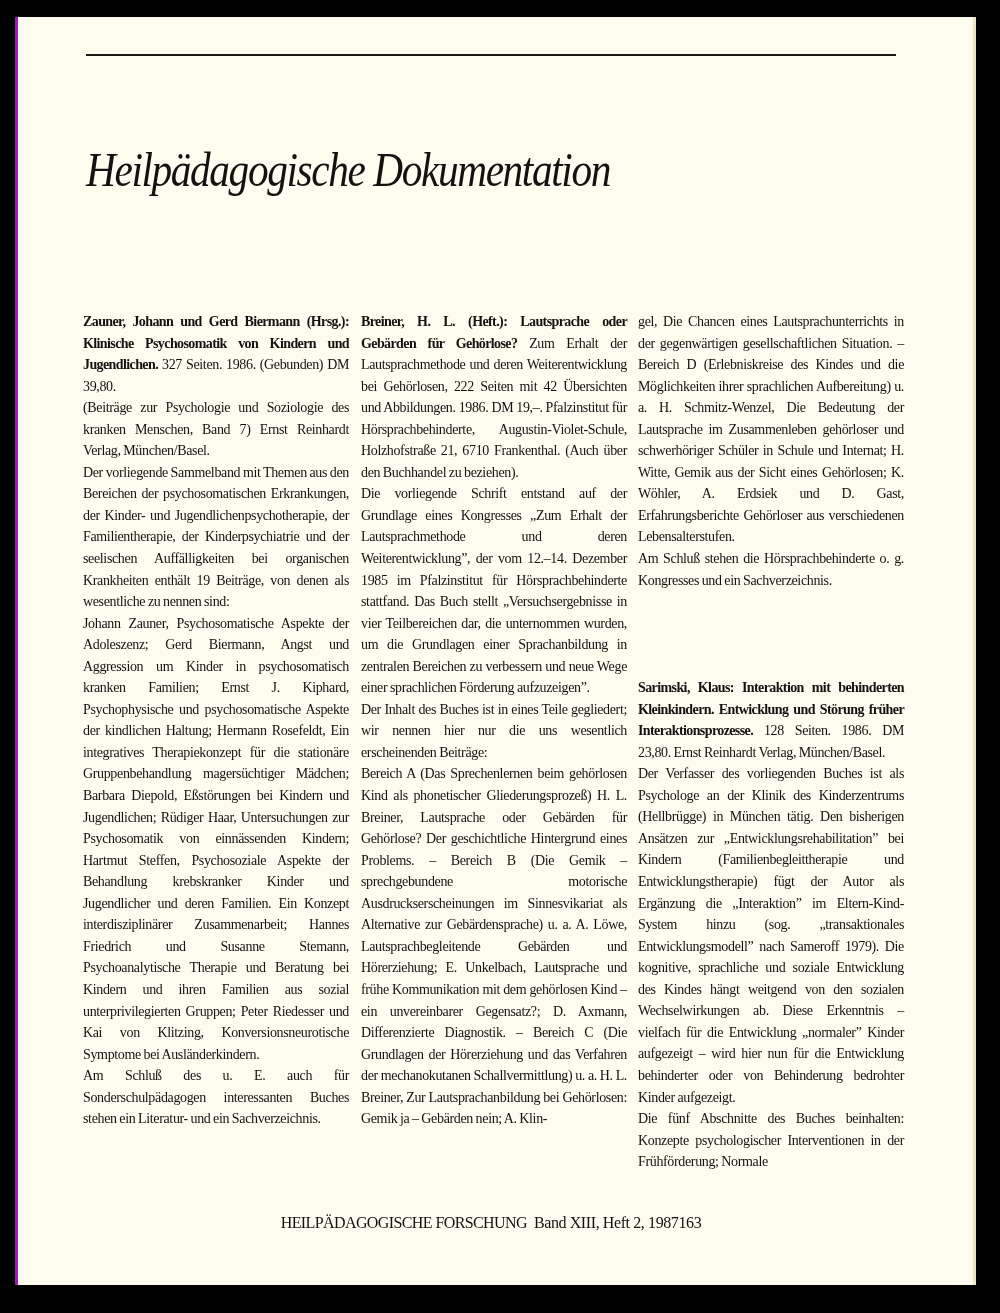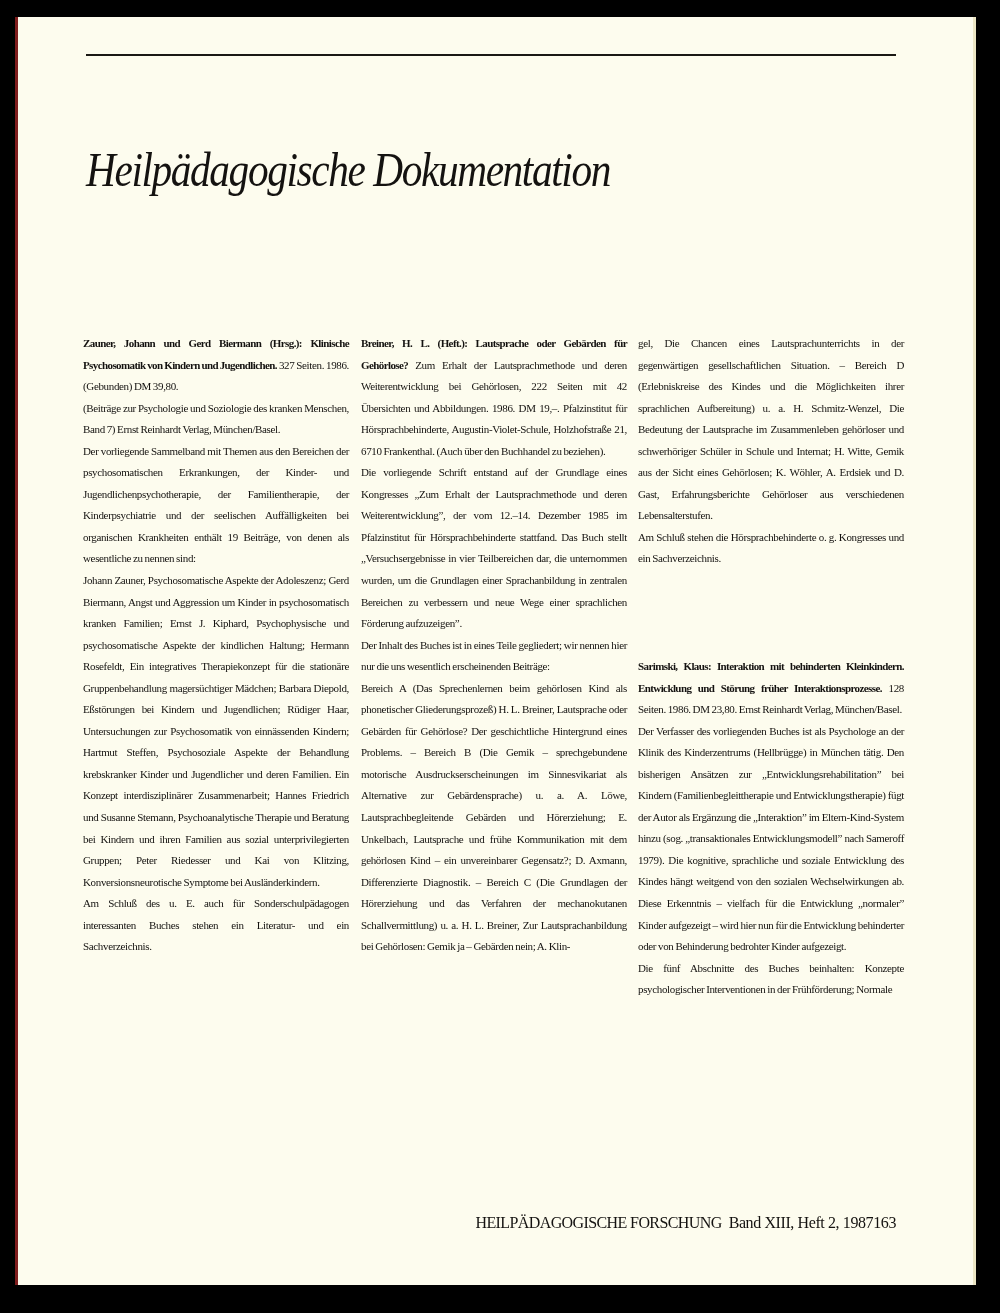--- a/index.html
+++ b/index.html
@@ -15,21 +15,21 @@
       font-family: "Liberation Serif", "DejaVu Serif", serif;
       color: #141210;
     }
     .page {
       position: absolute;
       left: 15px;
       top: 17px;
       width: 958px;
       height: 1268px;
       background: #fdfcee;
-      border-left: 3px solid #7f1d1d;
+      border-left: 3px solid #a21caf;
     }
     .page::after {
       content: "";
       position: absolute;
       top: 0; bottom: 0; right: 0;
       width: 3px;
       background: #ece6c4;
     }
     .top-rule {
       position: absolute;
@@ -48,23 +48,23 @@
       font-weight: normal;
       font-size: 48px;
       letter-spacing: -1.6px;
       transform: scaleX(0.86);
       transform-origin: left top;
       white-space: nowrap;
       line-height: 1;
     }
     .col {
       position: absolute;
-      top: 316px;
+      top: 294px;
       width: 266px;
-      font-size: 11px;
+      font-size: 14px;
       line-height: 21.55px;
       text-align: justify;
       hyphens: manual;
       letter-spacing: -0.35px;
       word-spacing: -0.5px;
     }
     .col-1 { left: 65px; }
     .col-2 { left: 343px; }
     .col-3 { left: 620px; }
     .col p {
@@ -78,21 +78,21 @@
       height: 86px;
     }
     .footer {
       position: absolute;
       left: 68px;
       top: 1197px;
       width: 810px;
       font-size: 16px;
       letter-spacing: -0.4px;
       display: flex;
-      justify-content: flex-end;
+      justify-content: center;
     }
     .footer .journal {
       letter-spacing: -0.6px;
     }
     .footer .issue {
       margin-left: 7px;
     }
   </style>
 </head>
 <body>

